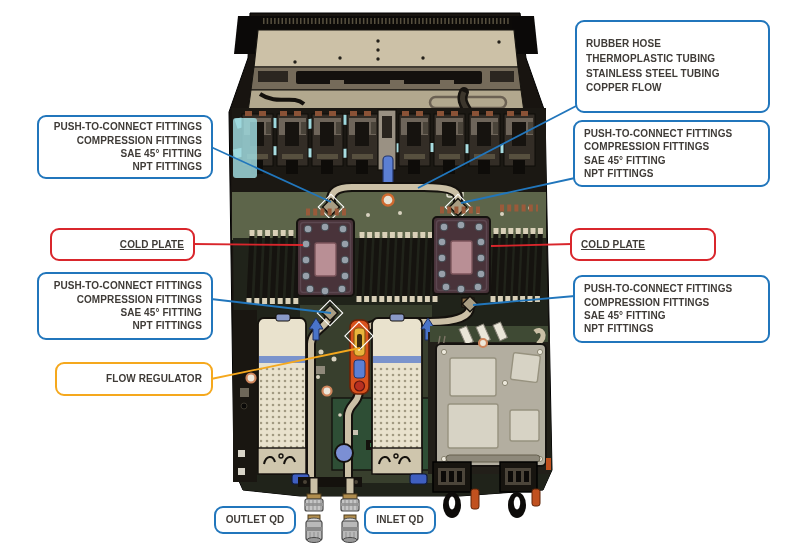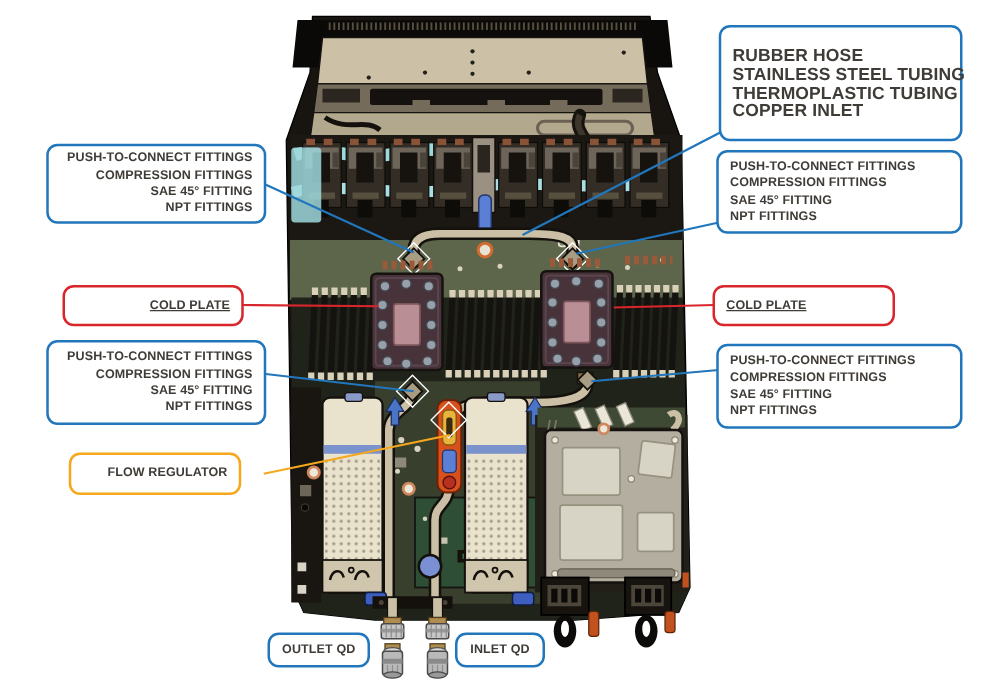--- a/index.html
+++ b/index.html
@@ -8,21 +8,21 @@
   #art{position:absolute;left:0;top:0;width:793px;height:545px;}
   .callout{position:absolute;box-sizing:border-box;background:#ffffff;border:2.6px solid #2176bc;
            border-radius:9px;color:#3f3b37;font-weight:700;font-size:10px;line-height:13.4px;
            padding:6px 9px;display:flex;flex-direction:column;justify-content:center;
            white-space:nowrap;letter-spacing:0.1px;}
   .callout.red{border-color:#d9262c;text-decoration:underline;}
   .callout.orange{border-color:#f5a81d;}
   .callout.align-right{text-align:right;}
   .callout.align-left{text-align:left;}
   .callout.align-center{text-align:center;align-items:center;}
-  .callout.hoses{font-size:14px;line-height:14.6px;}
+  .callout.hoses{font-size:10px;line-height:14.6px;}
 </style>
 </head>
 <body>
 
 <div id="stage">
 
   <svg id="art" viewBox="0 0 793 545" xmlns="http://www.w3.org/2000/svg">
     <defs>
       <pattern id="perf" width="6" height="6" patternUnits="userSpaceOnUse">
         <circle cx="3" cy="3" r="1.3" fill="#a29a82"></circle>
@@ -502,23 +502,23 @@
       <line x1="211" y1="299" x2="331" y2="313" stroke="#2176bc"></line>
       <line x1="575" y1="296" x2="473" y2="305" stroke="#2176bc"></line>
       <line x1="193" y1="244" x2="303" y2="245" stroke="#d9262c"></line>
       <line x1="572" y1="244" x2="491" y2="246" stroke="#d9262c"></line>
       <line x1="211" y1="379" x2="360" y2="348" stroke="#f5a81d"></line>
     </g>
   </svg>
 
   <div class="callout hoses align-left" style="left:575px;top:20px;width:195px;height:93px;">
     <div>RUBBER HOSE</div>
+    <div>THERMOPLASTIC TUBING</div>
     <div>STAINLESS STEEL TUBING</div>
-    <div>THERMOPLASTIC TUBING</div>
-    <div>COPPER INLET</div>
+    <div>COPPER FLOW</div>
   </div>
 
   <div class="callout align-right" style="left:37px;top:115px;width:176px;height:64px;">
     <div>PUSH-TO-CONNECT FITTINGS</div>
     <div>COMPRESSION FITTINGS</div>
     <div>SAE 45° FITTING</div>
     <div>NPT FITTINGS</div>
   </div>
 
   <div class="callout align-left" style="left:573px;top:120px;width:197px;height:67px;">
@@ -543,21 +543,21 @@
     <div>NPT FITTINGS</div>
   </div>
 
   <div class="callout align-left" style="left:573px;top:275px;width:197px;height:68px;">
     <div>PUSH-TO-CONNECT FITTINGS</div>
     <div>COMPRESSION FITTINGS</div>
     <div>SAE 45° FITTING</div>
     <div>NPT FITTINGS</div>
   </div>
 
-  <div class="callout orange align-right" style="left:55px;top:362px;width:138px;height:34px;">
+  <div class="callout orange align-right" style="left:55px;top:362px;width:158px;height:34px;">
     <div>FLOW REGULATOR</div>
   </div>
 
   <div class="callout align-center" style="left:214px;top:506px;width:82px;height:28px;">
     <div>OUTLET QD</div>
   </div>
 
   <div class="callout align-center" style="left:364px;top:506px;width:72px;height:28px;">
     <div>INLET QD</div>
   </div>

